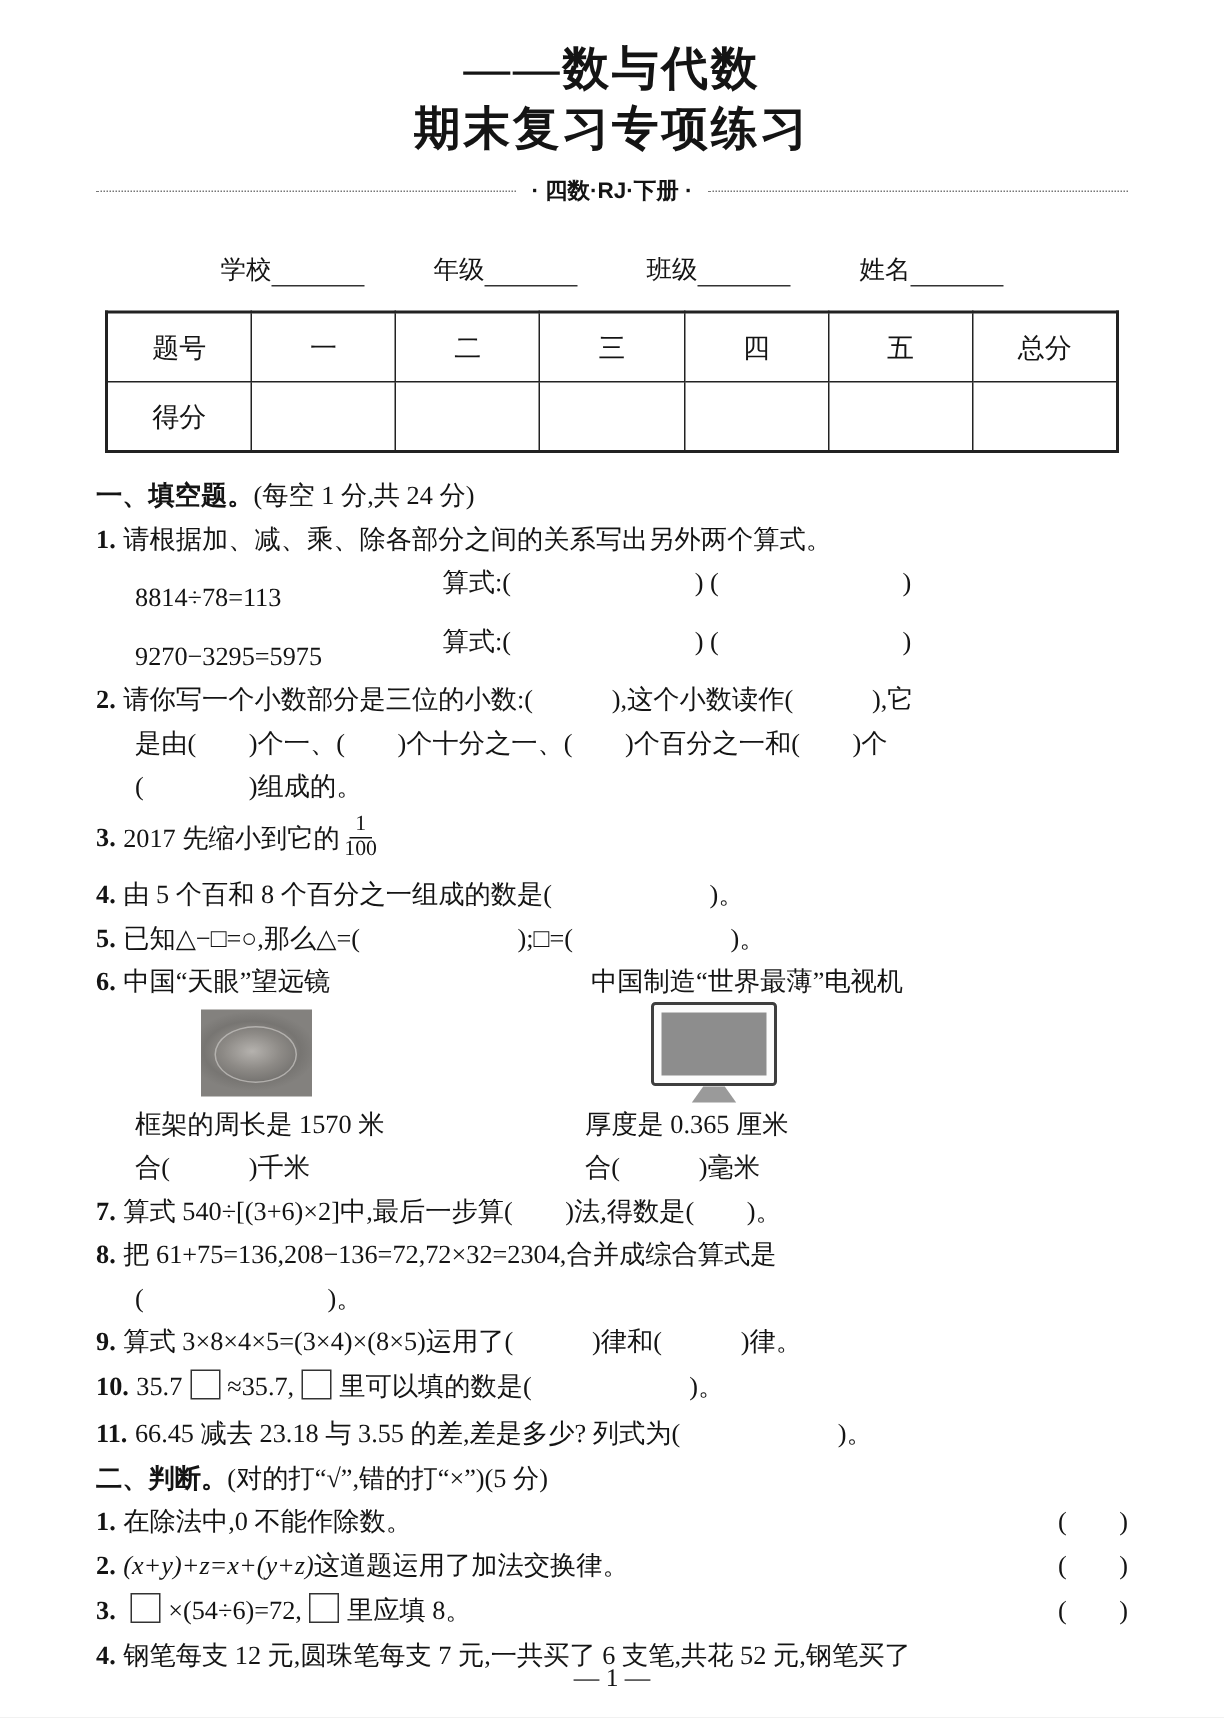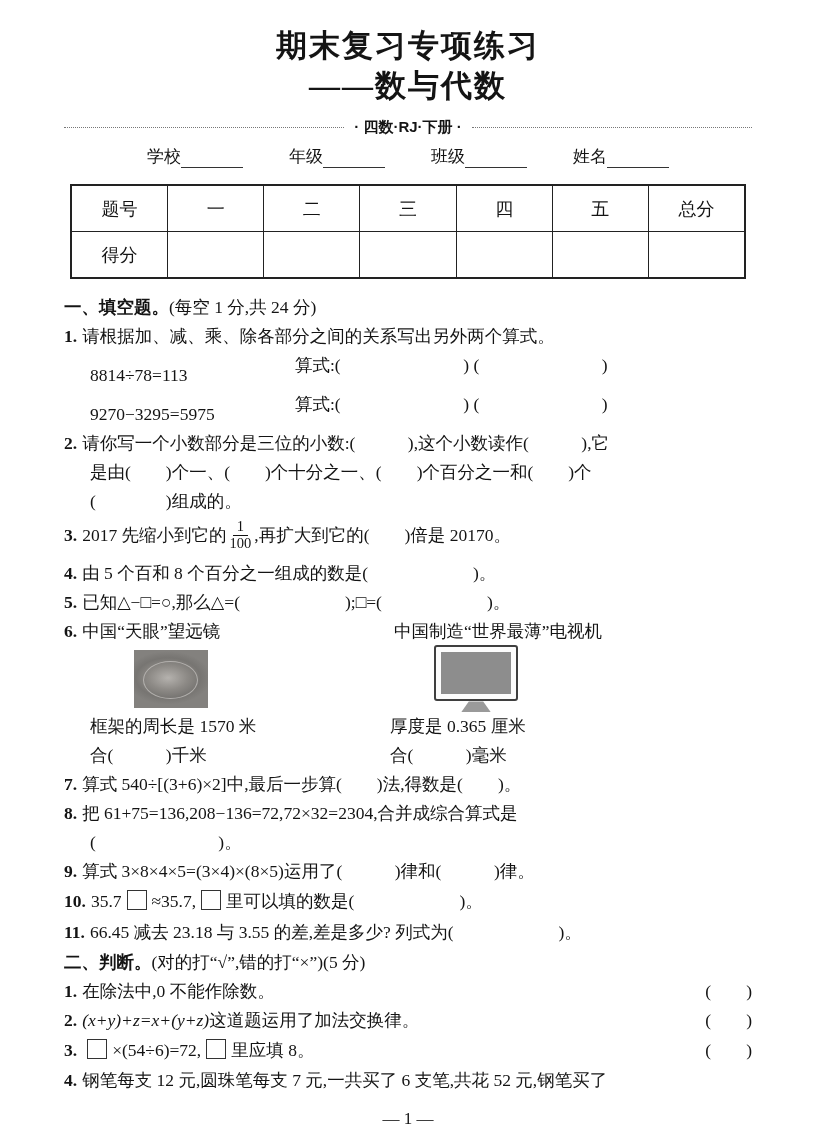--- a/index.html
+++ b/index.html
@@ -11,21 +11,21 @@
   }
   
   .title{ text-align:center;font-weight:bold;font-size:31px;line-height:40px;letter-spacing:2px;}
   .series-line{display:flex;align-items:center;margin-top:10px;height:22px;}
   .dotline{flex:1;border-top:1.5px dotted #777;height:0;}
   .series-label{
     padding:0 10px;font-size:15px;font-weight:bold;
     font-family:"Liberation Sans","DejaVu Sans",sans-serif;white-space:nowrap;
   }
   .meta-line{text-align:center;font-size:17px;margin-top:10px;letter-spacing:1px;}
-  .fields-line{display:flex;justify-content:center;gap:46px;margin-top:7px;font-size:17px;}
+  .fields-line{display:flex;justify-content:center;gap:46px;margin-top:30px;font-size:17px;}
   .field{display:flex;align-items:flex-end;}
   .blank-ul{display:inline-block;width:62px;border-bottom:1px solid #333;height:18px;}
   
   table.score{
     border-collapse:collapse;margin:16px auto 0 auto;width:676px;
     font-family:"Liberation Sans","DejaVu Sans",sans-serif;font-size:18px;
   }
   table.score td{border:1.5px solid #222;text-align:center;height:43px;width:117px;}
   table.score{border:2.5px solid #222;}
   
@@ -62,22 +62,22 @@
   
   .jrow{display:flex;justify-content:space-between;gap:28px;}
   .mathvar{font-style:italic;}
   .footer{position:absolute;bottom:16px;left:0;width:100%;text-align:center;font-size:17px;}
 </style>
 </head>
 <body>
 
 <div class="page">
 
+  <div class="title">——数与代数</div>
   <div class="title">期末复习专项练习</div>
-  <div class="title">——数与代数</div>
 
   <div class="series-line">
     <div class="dotline"></div>
     <div class="series-label">· 四数·RJ·下册 ·</div>
     <div class="dotline"></div>
   </div>
 
 
   <div class="fields-line">
     <div class="field">
@@ -142,21 +142,21 @@
     <div class="q">
       <b class="qnum">2.</b><span>请你写一个小数部分是三位的小数:(　　　),这个小数读作(　　　),它</span>
     </div>
     <div class="indent">是由(　　)个一、(　　)个十分之一、(　　)个百分之一和(　　)个</div>
     <div class="indent">(　　　　)组成的。</div>
 
     <div class="q" style="margin:5px 0;">
       <b class="qnum">3.</b><span>2017 先缩小到它的</span><span class="frac">
           <span class="fn">1</span>
           <span class="fd">100</span>
-        </span><span>,再扩大到它的(　　)倍是 20170。</span>
+        </span>
     </div>
 
     <div class="q">
       <b class="qnum">4.</b><span>由 5 个百和 8 个百分之一组成的数是(　　　　　　)。</span>
     </div>
 
     <div class="q">
       <b class="qnum">5.</b><span>已知△−□=○,那么△=(　　　　　　);□=(　　　　　　)。</span>
     </div>
 

